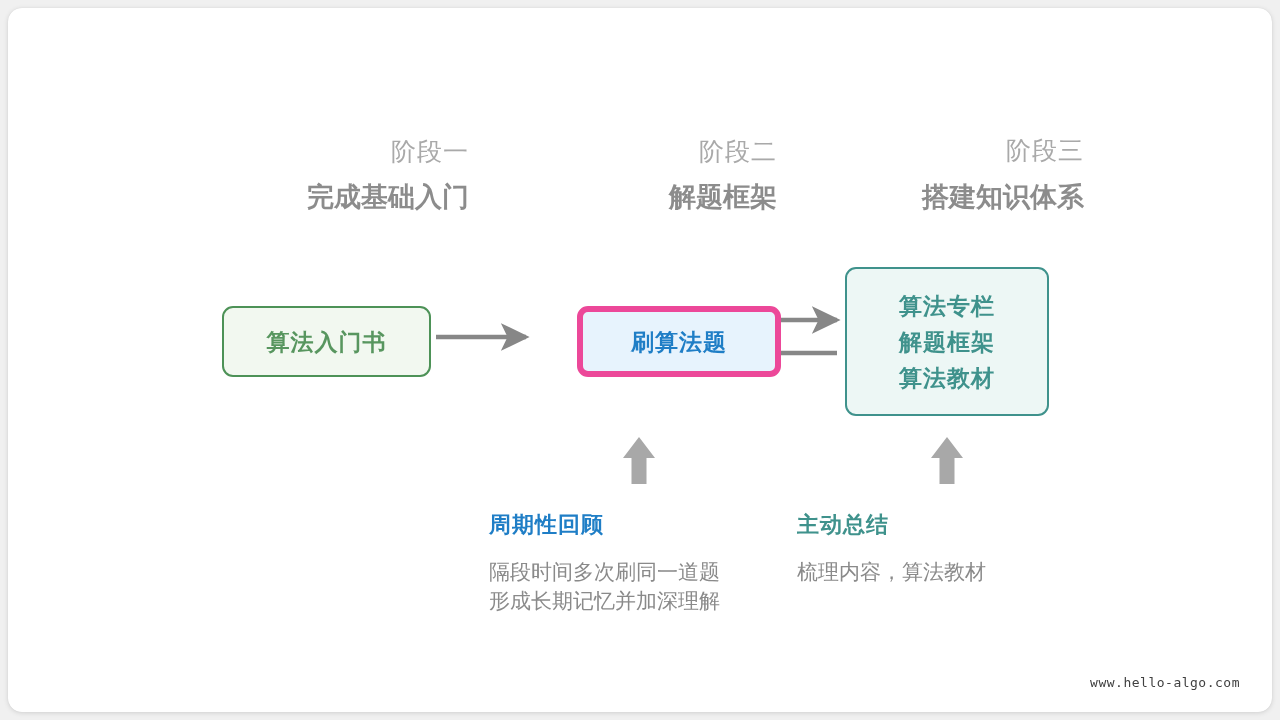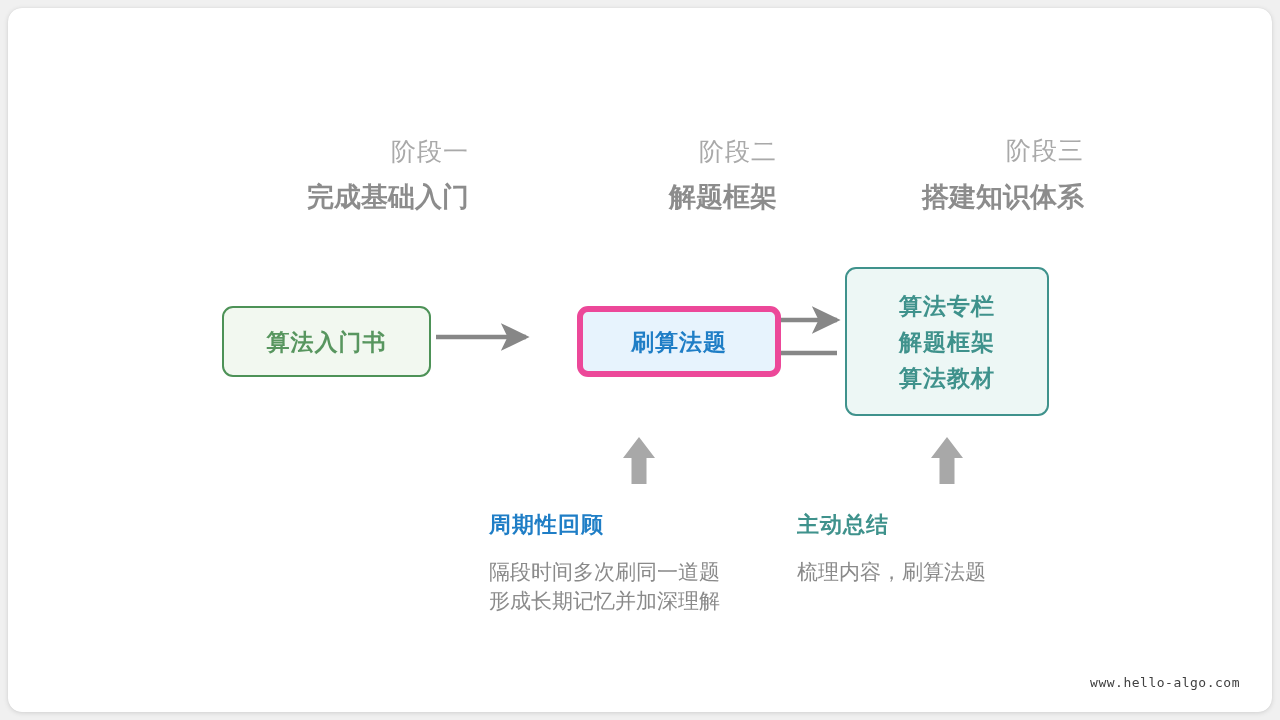--- a/index.html
+++ b/index.html
@@ -177,19 +177,19 @@
     <div class="note-title blue">周期性回顾</div>
     <div class="note-desc">
       <div>隔段时间多次刷同一道题</div>
       <div>形成长期记忆并加深理解</div>
     </div>
   </div>
 
   <div class="note" style="left:789px; top:502px;">
     <div class="note-title teal">主动总结</div>
     <div class="note-desc">
-      <div>梳理内容，刷算法题</div>
+      <div>梳理内容，算法教材</div>
     </div>
   </div>
 
   <div class="watermark">www.hello-algo.com</div>
 
 </div>
 
 </body></html>

